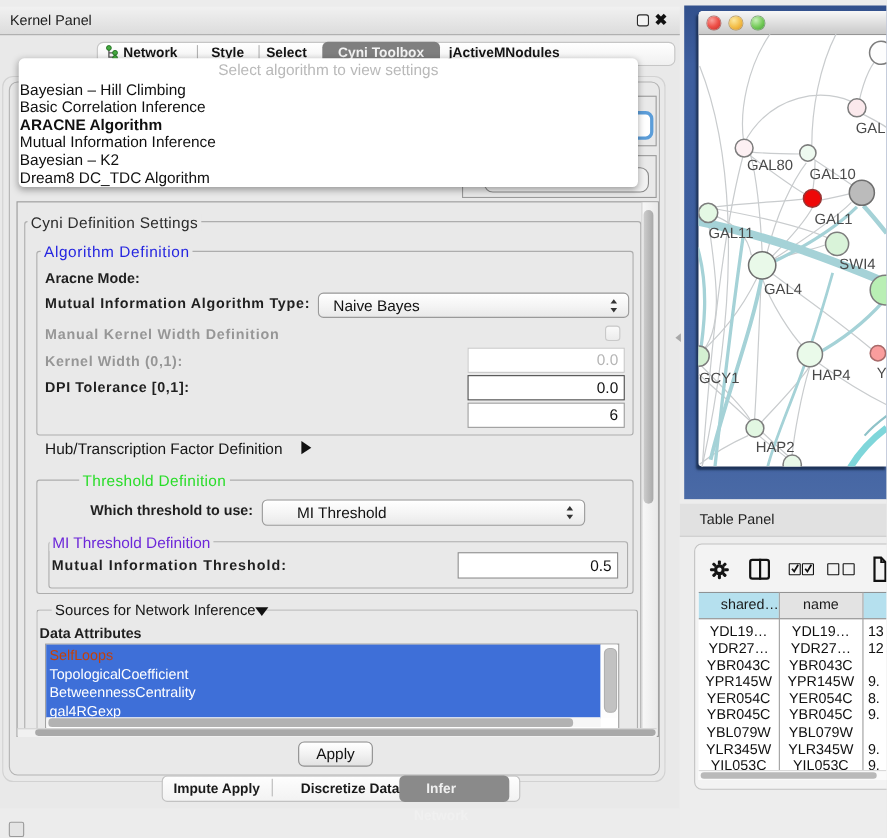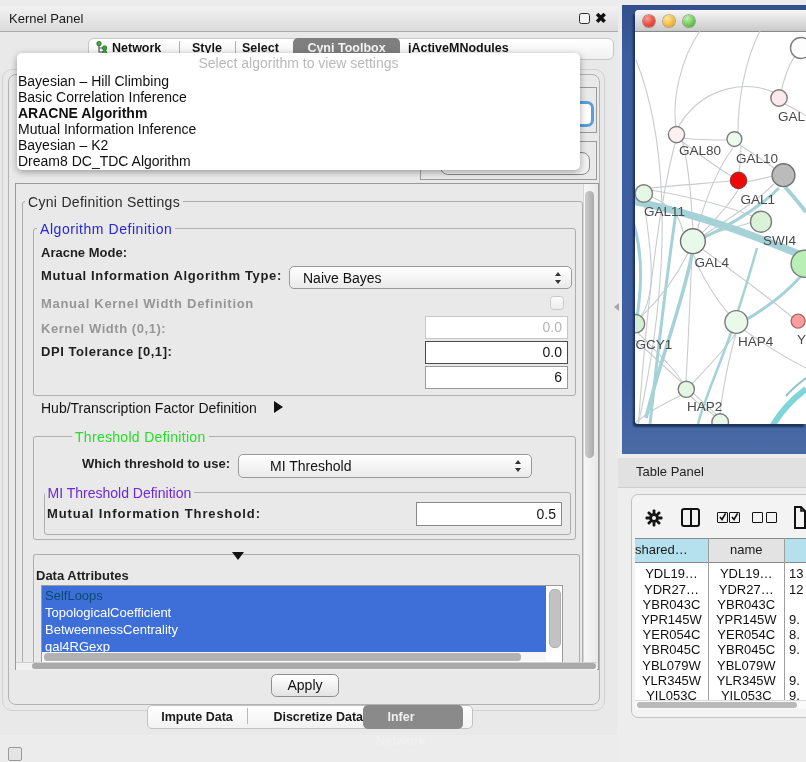--- a/index.html
+++ b/index.html
@@ -93,48 +93,49 @@
       <span class="arr"></span>
     </div>
 
   <div class="grp" style="left:44px;top:485.5px;width:525px;height:41.5px;"></div>
   <div class="gt" style="left:44.5px;top:478.5px;color:#6d28d9;">MI Threshold Definition</div>
 
   <div class="lbl" style="left:47px;top:500px;letter-spacing:0.9px;">Mutual Information Threshold:</div>
   <div class="field" style="left:416px;top:496px;width:139px;height:22px;line-height:22px;border:1px solid #8a8a8a;padding-right:5px;">0.5</div>
 
   <div class="abs" style="left:33px;top:548px;width:545px;height:112px;border:1px solid #adadad;border-bottom:none;border-radius:3px 3px 0 0;"></div>
+  <div class="gt" style="left:47px;top:541px;color:#141414;font-size:13.5px;">Sources for Network Inference</div>
   <div class="abs" style="left:232px;top:545.5px;width:0;height:0;border-left:6.5px solid transparent;border-right:6.5px solid transparent;border-top:8px solid #111;"></div>
 
   <div class="lbl" style="left:36px;top:562px;">Data Attributes</div>
 
   <div class="abs" style="left:41px;top:579px;width:520px;height:76px;border:1px solid #9a9a9a;background:#fff;"></div>
   <div class="abs" style="left:42px;top:580px;width:504px;height:67px;background:#3e6fd8;"></div>
-  <div class="abs" style="left:45px;top:580.6px;width:400px;height:17.2px;line-height:17.2px;font-size:13px;color:#0c4a6e;">SelfLoops</div>
+  <div class="abs" style="left:45px;top:580.6px;width:400px;height:17.2px;line-height:17.2px;font-size:13px;color:#c2410c;">SelfLoops</div>
   <div class="abs" style="left:45px;top:615px;width:400px;height:17.2px;line-height:17.2px;font-size:13px;color:#fff;">BetweennessCentrality</div>
   <div class="abs" style="left:45px;top:597.8px;width:400px;height:17.2px;line-height:17.2px;font-size:13px;color:#fff;">TopologicalCoefficient</div>
   <div class="abs" style="left:45px;top:632.2px;width:400px;height:17.2px;line-height:17.2px;font-size:13px;color:#fff;">gal4RGexp</div>
 
   <div class="abs" style="left:546px;top:580px;width:14.5px;height:67px;background:#fdfdfd;"></div>
   <div class="abs" style="left:548.5px;top:583px;width:10px;height:57px;border-radius:5px;background:#c2c2c2;border:1px solid #b0b0b0;"></div>
 
   <div class="abs" style="left:42px;top:646px;width:504px;height:8.5px;background:#f6f6f6;"></div>
   <div class="abs" style="left:44px;top:647px;width:477px;height:7.5px;border-radius:3.5px;background:#b2b2b2;"></div>
 
   <div class="abs" style="left:583px;top:178px;width:14px;height:484px;background:linear-gradient(90deg,#f7f7f7,#e9e9e9);border-left:1px solid #d5d5d5;"></div>
   <div class="abs" style="left:584.5px;top:185px;width:9px;height:267px;border-radius:4.5px;background:linear-gradient(90deg,#cdcdcd,#a9a9a9);"></div>
   <div class="abs" style="left:16px;top:655.5px;width:581px;height:7.5px;background:#f1f1f1;border-top:1px solid #d0d0d0;"></div>
   <div class="abs" style="left:32px;top:656.5px;width:564px;height:6.5px;border-radius:3px;background:#a9a9a9;"></div>
 
   <div class="abs" style="left:271px;top:668px;width:66px;height:20.5px;border:1px solid #8e8e8e;border-radius:5.5px;background:linear-gradient(#ffffff,#f5f5f5 40%,#e2e2e2);text-align:center;line-height:20.5px;font-size:14px;color:#111;">Apply</div>
 
   <div class="abs" style="left:147px;top:698.5px;width:324px;height:22.5px;background:linear-gradient(#fefefe,#f2f2f2);border:1px solid #c2c2c2;border-radius:5px;"></div>
   <div class="abs" style="left:247px;top:702px;width:1px;height:16px;background:#b9b9b9;"></div>
   <div class="abs" style="left:363px;top:698.5px;width:100px;height:24.5px;background:#8a8a8a;border-radius:5px;"></div>
-  <div class="abs" style="left:147px;top:698.5px;width:100px;height:24.5px;line-height:24.5px;font-size:12.5px;font-weight:bold;color:#1a1a1a;text-align:center;">Impute Data</div>
+  <div class="abs" style="left:147px;top:698.5px;width:100px;height:24.5px;line-height:24.5px;font-size:12.5px;font-weight:bold;color:#1a1a1a;text-align:center;">Impute Apply</div>
   <div class="abs" style="left:248px;top:698.5px;width:115px;height:24.5px;line-height:24.5px;font-size:12.5px;font-weight:bold;color:#1a1a1a;text-align:right;">Discretize Data</div>
   <div class="abs" style="left:363px;top:698.5px;width:76px;height:24.5px;line-height:24.5px;font-size:12.5px;font-weight:bold;color:#f0f0f0;text-align:center;">Infer Network</div>
 </div>
 
 <div class="abs" style="left:17px;top:53px;width:563px;height:117px;background:#fff;border-radius:5px;box-shadow:0 2px 7px rgba(0,0,0,0.35);"></div>
 <div class="abs" style="left:17px;top:53px;width:563px;height:21px;line-height:21px;font-size:14px;color:#b9b9b9;text-align:center;">Select algorithm to view settings</div>
 <div class="abs" style="left:18px;top:74.3px;width:560px;font-size:14px;color:#101010;line-height:15.9px;">
 Bayesian – Hill Climbing<br>
 Basic Correlation Inference<br>
 <b>ARACNE Algorithm</b><br>
@@ -271,21 +272,21 @@
 <svg class="abs" style="left:793px;top:505px;" width="13" height="25" viewBox="0 0 13 25">
   <path d="M2 2 L8 2 L12 6 L12 23 L2 23 Z" fill="#f3f3f3" stroke="#111" stroke-width="2"></path>
   <path d="M8 2 L8 6 L12 6" fill="none" stroke="#111" stroke-width="1.6"></path>
 </svg>
 
 <div class="abs" style="left:635px;top:537.5px;width:171px;height:171.5px;background:#fff;overflow:hidden;">
 
   <div class="abs" style="left:0;top:0;width:73px;height:24.5px;background:#b5e0ee;"></div>
   <div class="abs" style="left:73.5px;top:0;width:75.5px;height:24.5px;background:#e3e3e3;"></div>
   <div class="abs" style="left:149.5px;top:0;width:22px;height:24.5px;background:#b5e0ee;"></div>
-  <div class="abs" style="left:0;top:0;width:73px;height:24.5px;line-height:24.5px;font-size:13px;color:#1a1a1a;text-align:left;">shared…</div>
+  <div class="abs" style="left:0;top:0;width:73px;height:24.5px;line-height:24.5px;font-size:13px;color:#1a1a1a;text-align:right;">shared…</div>
   <div class="abs" style="left:73.5px;top:0;width:75.5px;height:24.5px;line-height:24.5px;font-size:13px;color:#1a1a1a;text-align:center;">name</div>
   <div class="abs" style="left:0;top:24.5px;width:171px;height:1px;background:#8a8a8a;"></div>
   <div class="abs" style="left:0;top:0;width:171px;height:1px;background:#8a8a8a;"></div>
   <div class="abs" style="left:73px;top:0;width:1px;height:163px;background:#9e9e9e;"></div>
   <div class="abs" style="left:149px;top:0;width:1px;height:163px;background:#9e9e9e;"></div>
 
   <div class="abs" id="tc1" style="left:0;top:28.9px;width:73px;font-size:13px;color:#111;text-align:center;line-height:15.2px;">
     YDL19…<br>YDR27…<br>YBR043C<br>YPR145W<br>YER054C<br>YBR045C<br>YBL079W<br>YLR345W<br>YIL053C
   </div>
   <div class="abs" style="left:73.5px;top:28.9px;width:75.5px;font-size:13px;color:#111;text-align:center;line-height:15.2px;">

